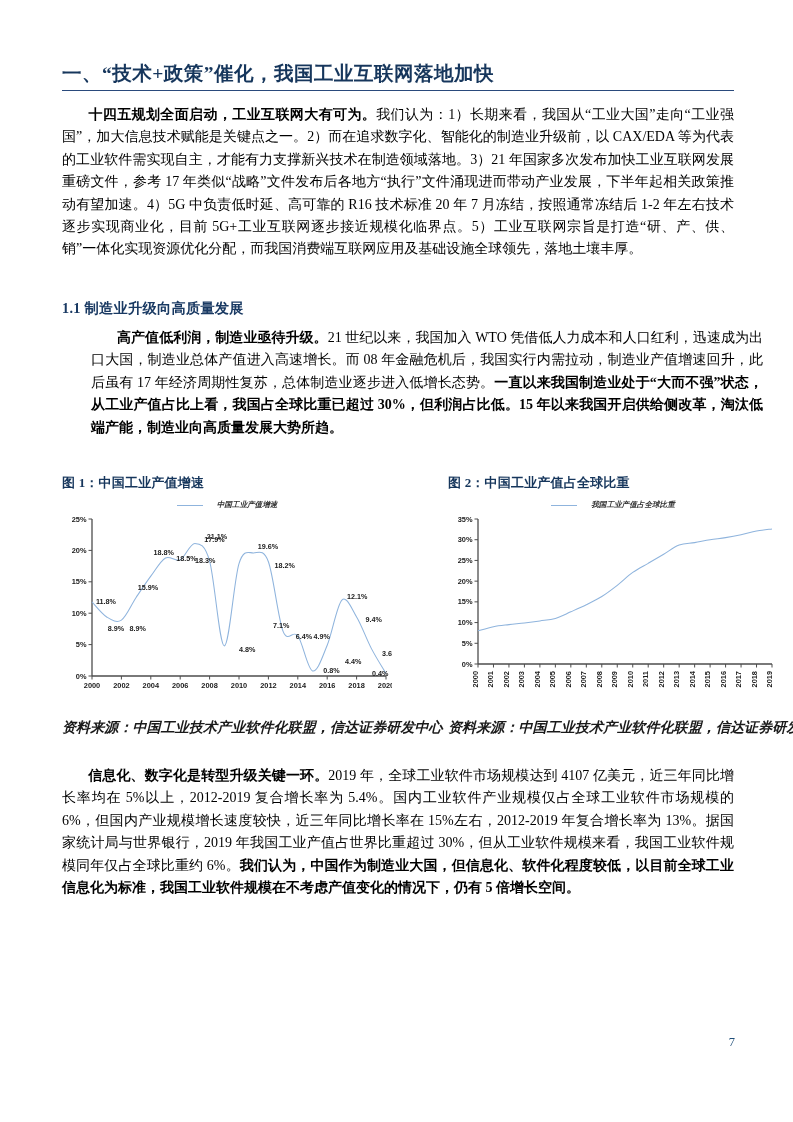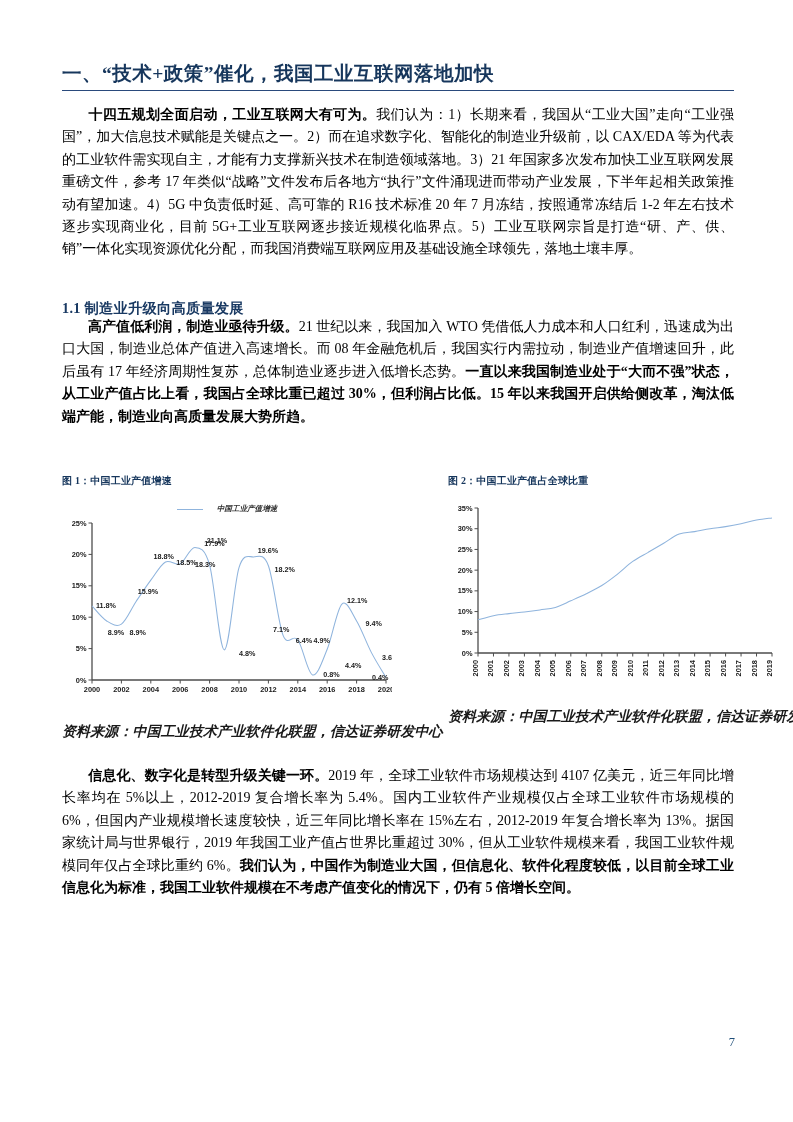--- a/index.html
+++ b/index.html
@@ -52,21 +52,21 @@
     left: 62px;
     font-size: 14px;
     line-height: 22.4px;
     text-align: justify;
     text-justify: inter-ideograph;
     color: #000000;
   }
   .para .ind { display: inline-block; width: 26px; }
   .b { font-weight: bold; }
   .p1 { top: 104px; }
-  .p2 { top: 316px; }
+  .p2 { top: 327px; margin-left: 29px; }
   .p3 { top: 765px; }
 
   .h2 {
     position: absolute;
     left: 62px;
     top: 299px;
     font-size: 14.2px;
     font-weight: bold;
     color: #1a3a63;
     letter-spacing: 0.3px;
@@ -74,25 +74,25 @@
 
   
   .fig {
     position: absolute;
     top: 474px;
     width: 330px;
   }
   .fig-left  { left: 62px; }
   .fig-right { left: 448px; }
   .fig-title {
-    font-size: 10px;
+    font-size: 13px;
     font-weight: bold;
     color: #16365c;
     letter-spacing: 0.2px;
-    margin-bottom: 14px;
+    margin-bottom: 6px;
     white-space: nowrap;
   }
   .chart-box {
     width: 330px;
     height: 200px;
     position: relative;
     background: #fff;
   }
   .chart-box svg { display: block; }
   .fig-src {
@@ -230,20 +230,24 @@
           <text x="310" y="163.488" class="dlabel" text-anchor="start">0.4%</text>
         </svg>
     </div>
 
     <div class="fig-src">资料来源：中国工业技术产业软件化联盟，信达证券研发中心</div>
   </div>
 
   <div class="fig fig-right">
     <div class="fig-title">图 2：中国工业产值占全球比重</div>
 
+    <div class="legend-row">
+      <span class="legend-line"></span>
+      <span class="legend-label">我国工业产值占全球比重</span>
+    </div>
 
     <div class="chart-box">
       <svg id="chart2" width="330" height="185" viewBox="0 0 330 185">
           <line x1="30" y1="6" x2="30" y2="151" class="axisline"></line>
           <line x1="30" y1="151" x2="324" y2="151" class="axisline"></line>
           <line x1="26.5" y1="151" x2="30" y2="151" class="tickline"></line>
           <text x="24.5" y="153.6" class="axis-lbl" text-anchor="end">0%</text>
           <line x1="26.5" y1="130.28571428571428" x2="30" y2="130.28571428571428" class="tickline"></line>
           <text x="24.5" y="132.88571428571427" class="axis-lbl" text-anchor="end">5%</text>
           <line x1="26.5" y1="109.57142857142858" x2="30" y2="109.57142857142858" class="tickline"></line>

